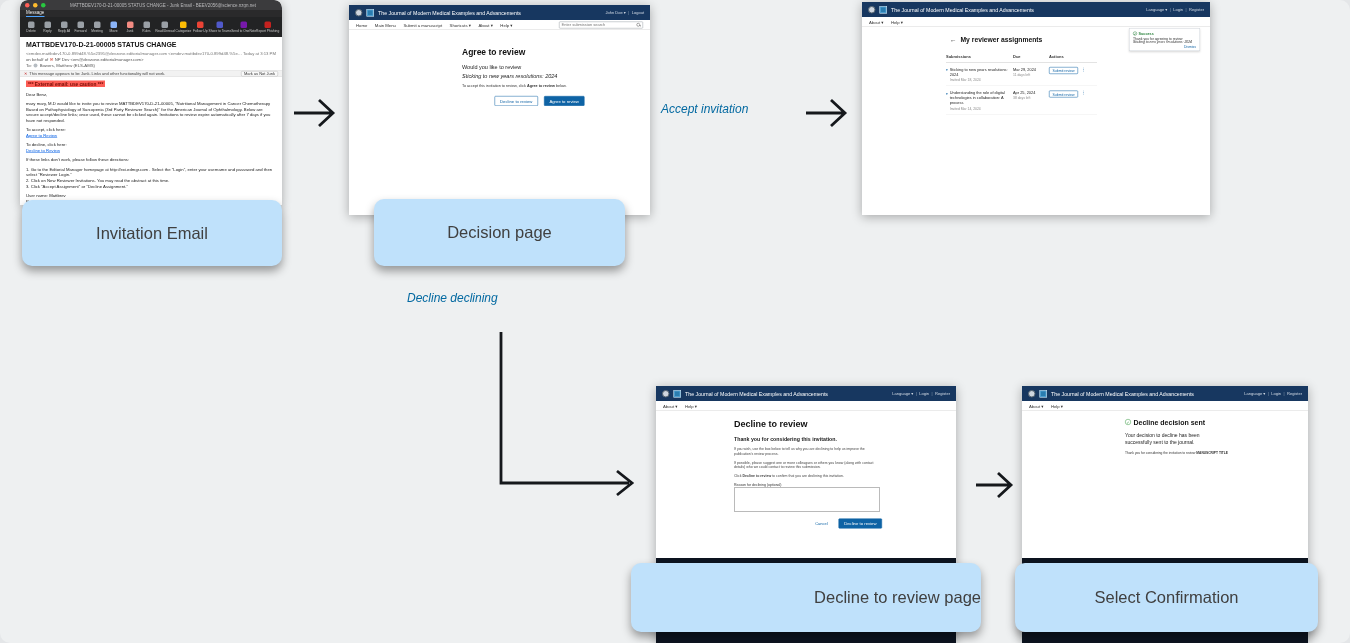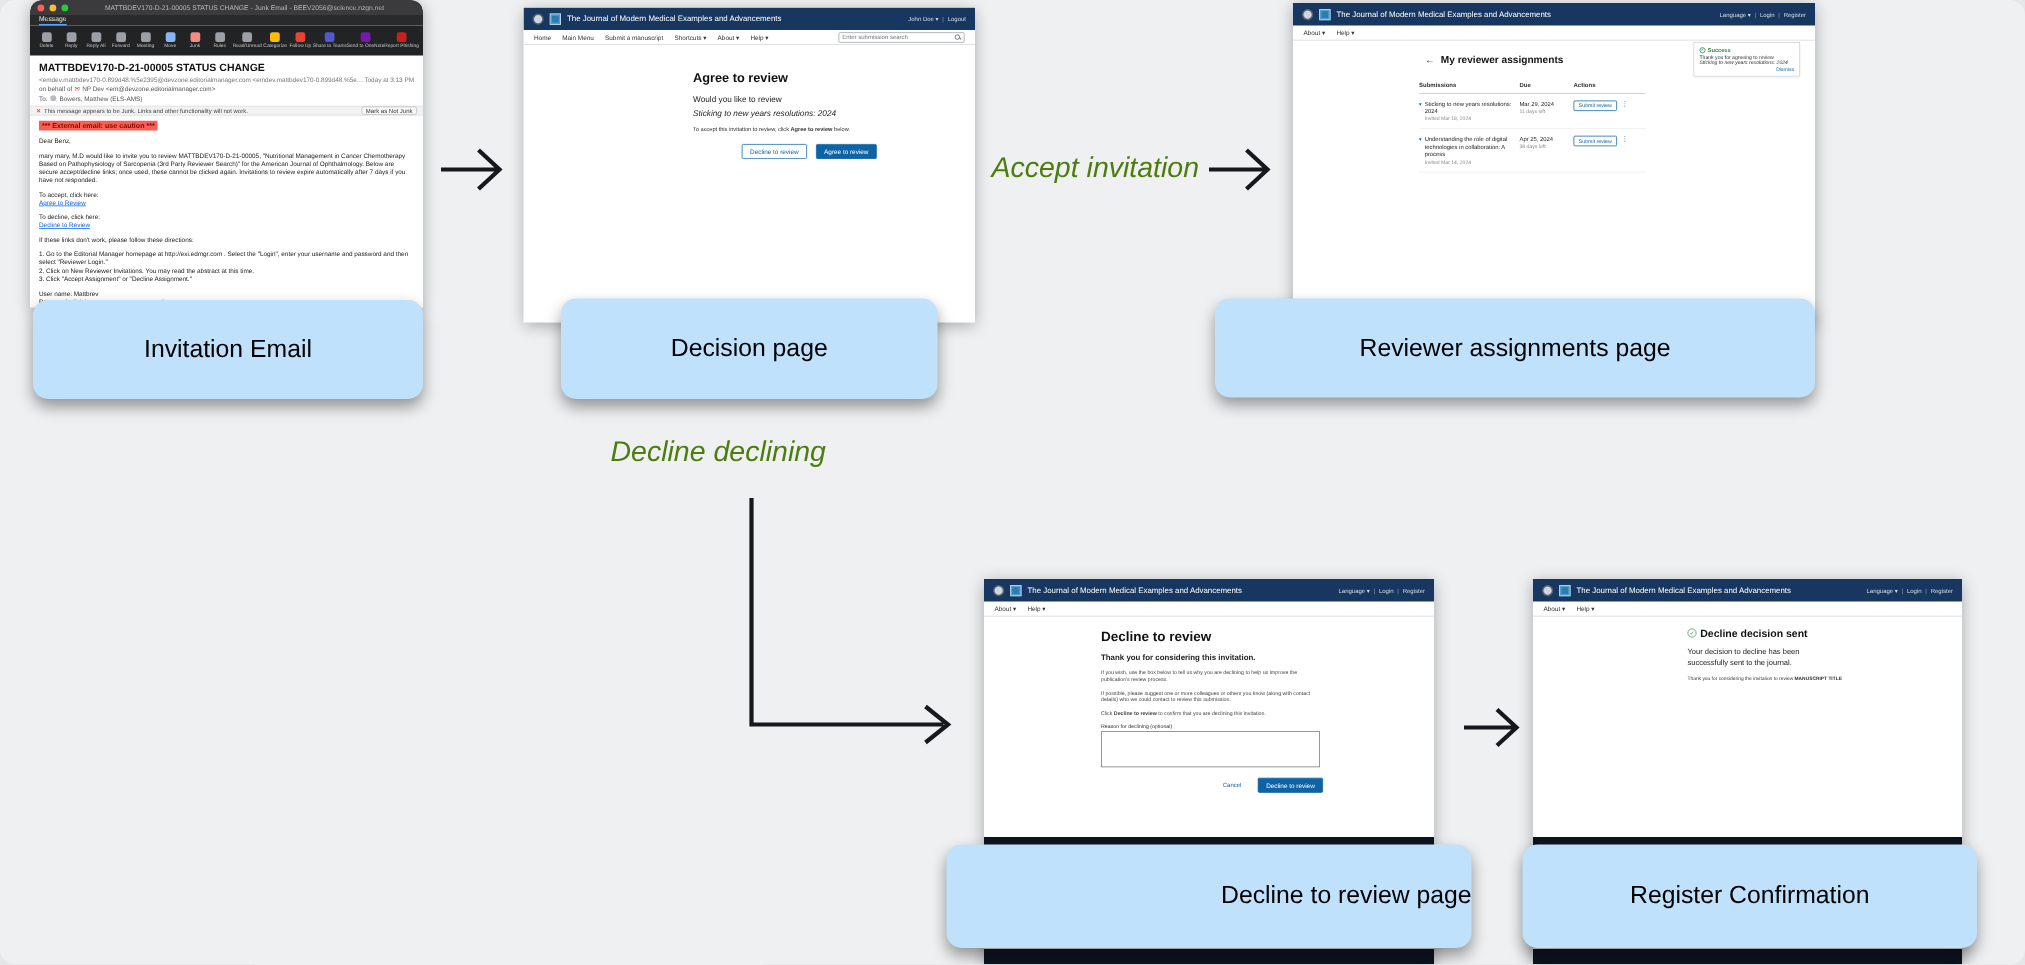--- a/index.html
+++ b/index.html
@@ -6,22 +6,22 @@
   html,body { background:#e4e6e8; }
   body { font-family:"Liberation Sans", sans-serif; }
   .canvas { position:relative; width:1350px; height:643px; background:#eef0f1; border-radius:10px; overflow:hidden; }
 
   
   .shot { position:absolute; background:#fff; box-shadow:0 2px 10px rgba(0,0,0,.30); overflow:hidden; }
   .shot-inner { transform:scale(.5); transform-origin:0 0; }
 
   
   .flow-label { position:absolute; background:#bfe1fb; border-radius:10px; box-shadow:0 5px 10px rgba(0,0,0,.38);
-    display:flex; align-items:center; justify-content:center; font-size:16.5px; color:#000000; }
-  .flow-note { position:absolute; font-style:italic; font-size:19px; color:#4d7c0f; }
+    display:flex; align-items:center; justify-content:center; font-size:16.5px; color:#404040; }
+  .flow-note { position:absolute; font-style:italic; font-size:12px; color:#0369a1; }
   .arrow-svg { position:absolute; }
   .arrow-svg path { fill:none; stroke:#15181c; stroke-width:2.8; }
 
   
   .email-inner { width:524px; height:410px; background:#fff; }
   .mac-titlebar { height:20px; background:#3b3b3d; border-radius:14px 14px 0 0; display:flex; align-items:center; padding:0 10px; }
   .tl { width:9px; height:9px; border-radius:50%; margin-right:7px; }
   .tl-red{background:#ff5f57;} .tl-yellow{background:#febc2e;} .tl-green{background:#28c840;}
   .mac-title { flex:1; text-align:center; font-size:9px; color:#b9b9bb; white-space:nowrap; overflow:hidden; }
   .msg-tab-row { height:14px; background:#2a2a2b; display:flex; align-items:flex-end; padding:0 12px; }
@@ -451,28 +451,25 @@
       <div class="page-footer"></div>
     </div>
   </div>
 
   <div class="flow-label" style="left:22px; top:200px; width:260px; height:66px;">
     <span>Invitation Email</span>
   </div>
   <div class="flow-label" style="left:374px; top:199px; width:251px; height:67px;">
     <span>Decision page</span>
   </div>
-  <div class="flow-label" style="left:810px; top:199px; width:400px; height:66px;">
-    <span>Reviewer assignments page</span>
-  </div>
   <div class="flow-label" style="left:631px; top:563px; width:350px; height:69px;justify-content:flex-end;">
     <span>Decline to review page</span>
   </div>
   <div class="flow-label" style="left:1015px; top:563px; width:303px; height:69px;">
-    <span>Register Confirmation</span>
+    <span>Select Confirmation</span>
   </div>
 
   <div class="flow-note" style="left:661px; top:102px;">Accept invitation</div>
   <div class="flow-note" style="left:407px; top:291px;">Decline declining</div>
 
   <svg class="arrow-svg" style="left:291px; top:95px;" width="48" height="36">
     <path d="M3 18 H41 M28 5 L42 18 L28 31"></path>
   </svg>
   <svg class="arrow-svg" style="left:803px; top:95px;" width="48" height="36">
     <path d="M3 18 H41 M28 5 L42 18 L28 31"></path>

